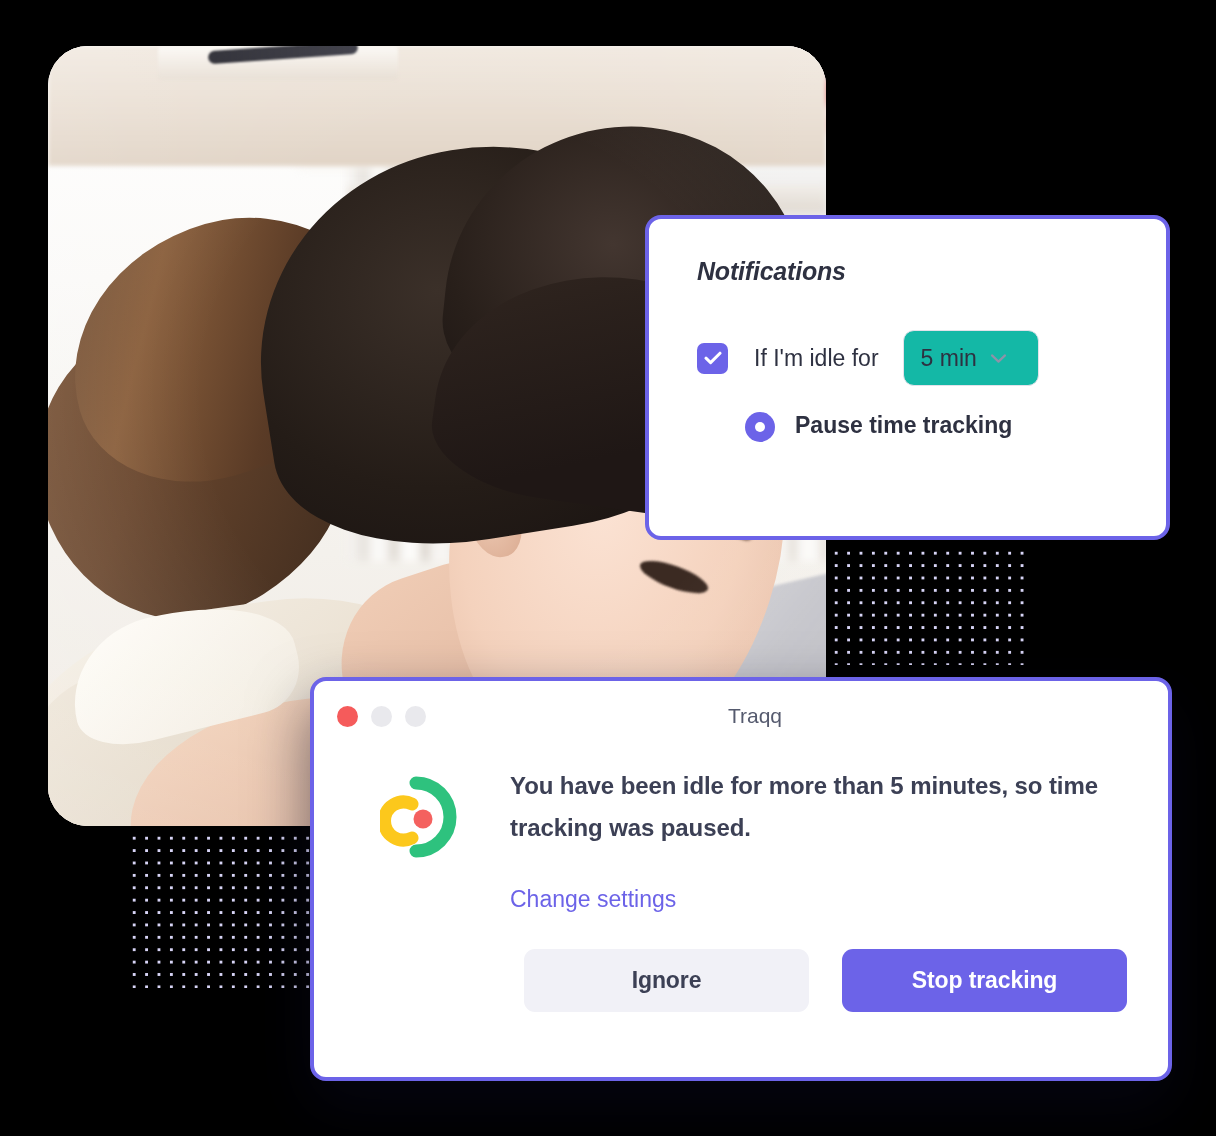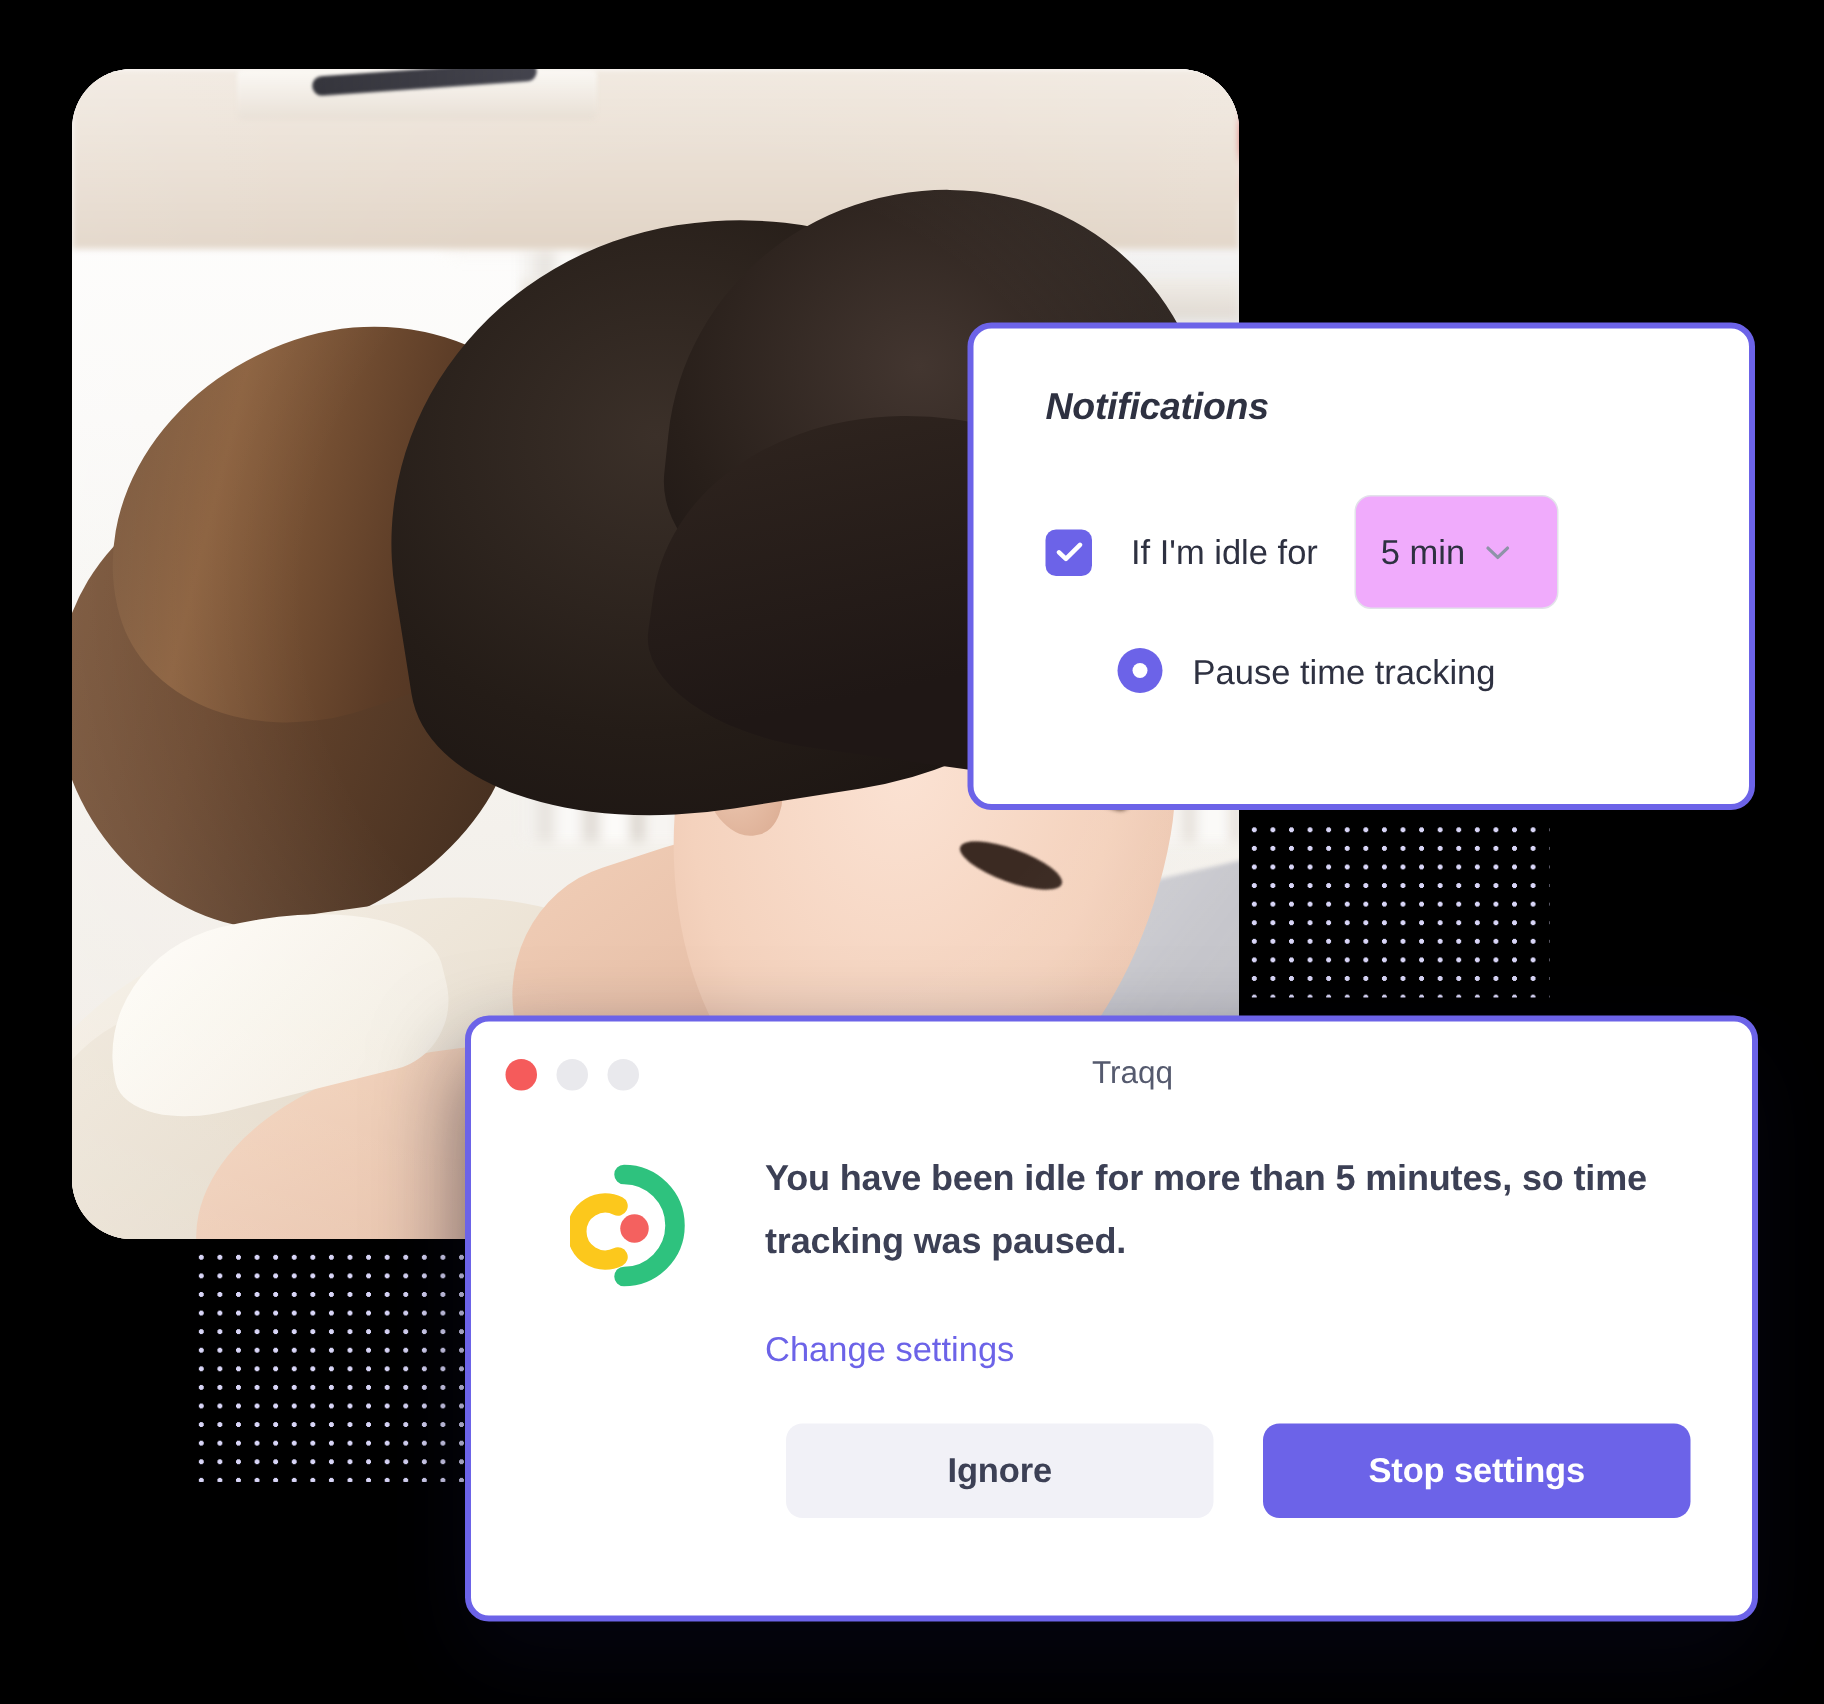--- a/index.html
+++ b/index.html
@@ -301,45 +301,46 @@
   .checkbox svg { display: block; }
   #idle-label {
     font-size: 23px;
     color: #2e3141;
     margin-left: 23px;
     white-space: nowrap;
   }
   #idle-select {
     margin-left: 21px;
     width: 136px;
-    height: 76px;
+    height: 56px;
     border: 1.5px solid #e2e2ea;
     border-radius: 11px;
-    background: #f0abfc;
+    background: #14b8a6;
     display: flex;
     align-items: center;
     padding: 0 0 0 17px;
     box-sizing: border-box;
     cursor: pointer;
   }
   #idle-select-value {
     font-size: 23px;
     color: #2e3141;
   }
   #idle-select-caret {
     margin-left: 13px;
     display: flex;
     align-items: center;
   }
   .radio-row {
     display: flex;
-    align-items: flex-end;
+    align-items: flex-start;
     margin-left: 48px;
     margin-bottom: 17px;
     cursor: pointer;
+    font-weight: bold;
   }
   .radio {
     width: 30px;
     height: 30px;
     border-radius: 50%;
     flex: none;
     box-sizing: border-box;
     display: flex;
     align-items: center;
     justify-content: center;
@@ -537,17 +538,17 @@
         </svg>
       </div>
       <div id="dialog-text">
         <p id="idle-message">You have been idle for more than 5 minutes, so time tracking was paused.</p>
         <a id="change-settings">Change settings</a>
       </div>
     </div>
 
     <div id="dialog-actions">
       <button class="dlg-btn" id="ignore-button">Ignore</button>
-      <button class="dlg-btn" id="stop-tracking-button">Stop settings</button>
+      <button class="dlg-btn" id="stop-tracking-button">Stop tracking</button>
     </div>
 
   </div>
 </div>
 
 </body></html>

